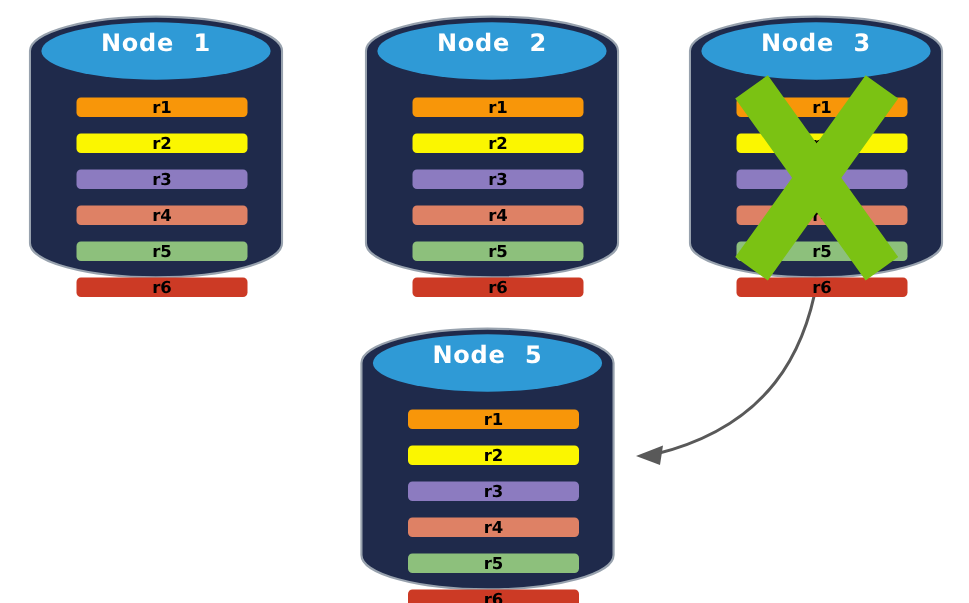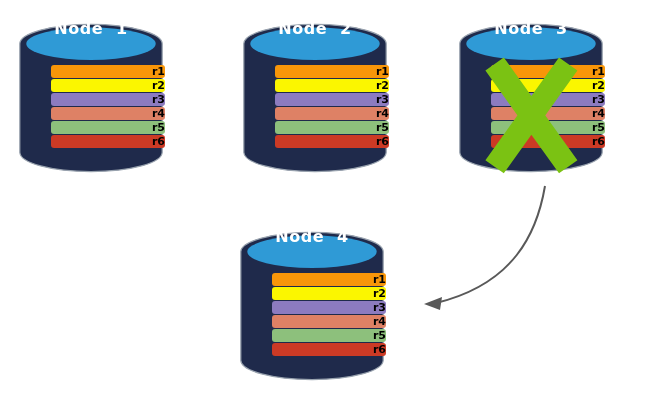--- a/index.html
+++ b/index.html
@@ -10,21 +10,21 @@
   }
   .canvas {
     position: relative;
     width: 646px;
     height: 402px;
     background: var(--bg, #ffffff);
     overflow: hidden;
   }
   .node {
     position: absolute;
-    width: 144px;
+    width: 170px;
     height: 184px;
   }
   .node svg.cyl {
     position: absolute;
     left: 0; top: 0;
     width: 100%; height: 100%;
     z-index: 1;
   }
   .cyl-body {
     fill: var(--cyl-body, #1F2A4B);
@@ -49,23 +49,23 @@
   .rows {
     position: absolute;
     left: 32px;
     top: 59px;
     width: 114px;
     z-index: 2;
   }
   .row {
     height: 13px;
     line-height: 13px;
-    margin-bottom: 1px;
+    margin-bottom: 11px;
     border-radius: 3px;
-    text-align: right;
+    text-align: center;
     font-size: 11px;
     font-weight: bold;
     color: var(--row-text, #000000);
   }
   svg.cross {
     position: absolute;
     left: 0; top: 0;
     width: 100%; height: 100%;
     z-index: 3;
   }
@@ -150,21 +150,21 @@
     <svg class="cross" viewBox="0 0 178 184">
       <path class="cross-stroke" d="M44,50 L135,177 M135,50 L44,177"></path>
     </svg>
   </div>
 
   <div class="node" style="left:240px; top:214px;">
     <svg class="cyl" viewBox="0 0 178 184">
       <path class="cyl-body" d="M1,25 A88,24 0 0 1 177,25 L177,159 A88,24 0 0 1 1,159 Z"></path>
       <ellipse class="cyl-top" cx="89" cy="25" rx="80" ry="20"></ellipse>
     </svg>
-    <div class="node-label">Node 4</div>
+    <div class="node-label">Node 5</div>
     <div class="rows">
         <div class="row" style="background: rgb(248, 150, 9);">r1</div>
         <div class="row" style="background: rgb(251, 246, 0);">r2</div>
         <div class="row" style="background: rgb(140, 123, 192);">r3</div>
         <div class="row" style="background: rgb(222, 129, 101);">r4</div>
         <div class="row" style="background: rgb(141, 192, 124);">r5</div>
         <div class="row" style="background: rgb(204, 58, 37);">r6</div>
       </div>
   </div>
 

